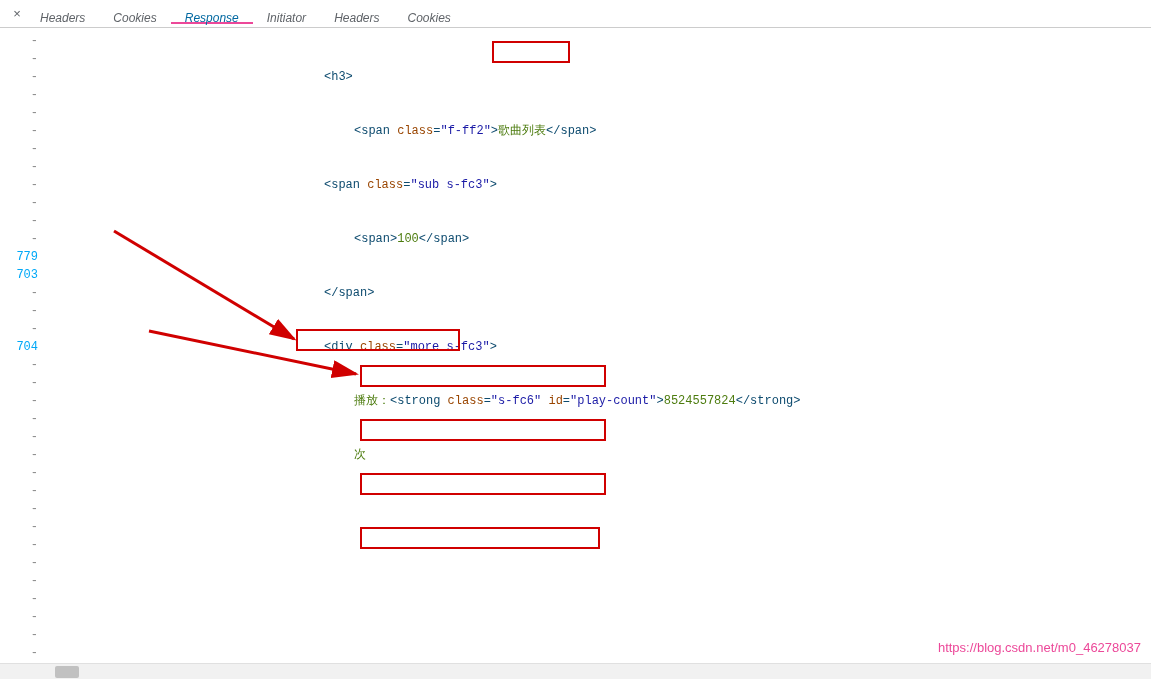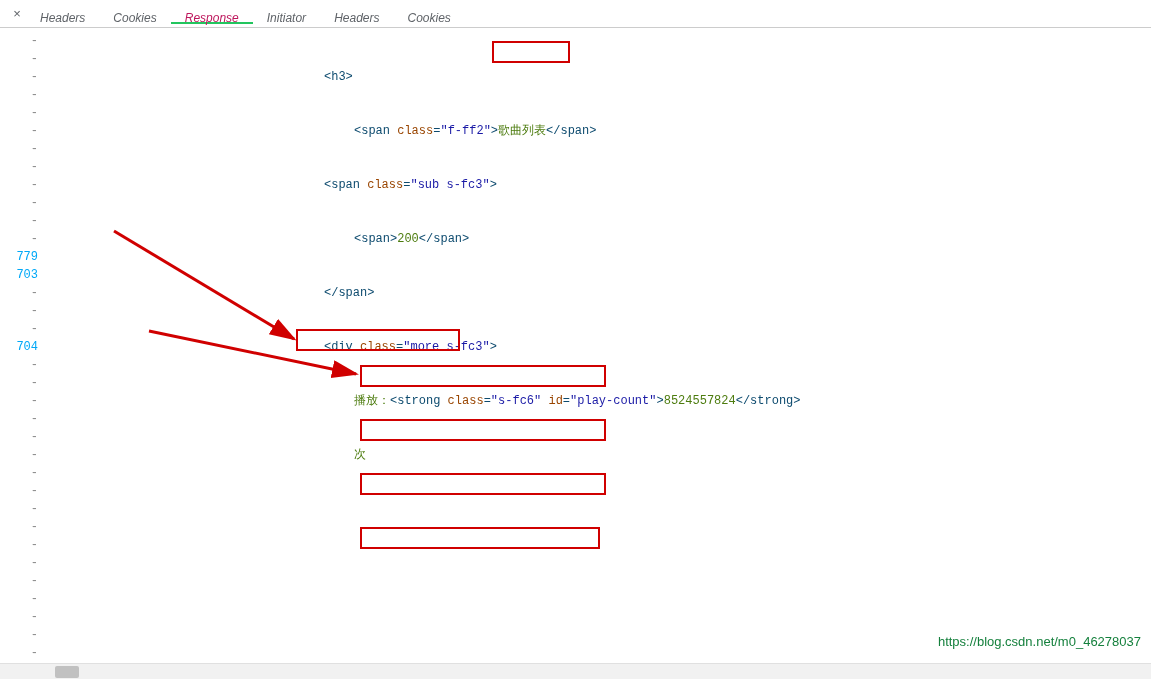--- a/index.html
+++ b/index.html
@@ -34,22 +34,22 @@
   color: #5f6368;
 }
 .tabbar .tab {
   padding: 0 14px;
   height: 20px;
   line-height: 28px;
   cursor: pointer;
   font-style: italic;
 }
 .tabbar .tab.active {
-  color: #be185d;
-  border-bottom: 2px solid #22c55e;
+  color: #0369a1;
+  border-bottom: 2px solid #ec4899;
 }
 .codearea {
   display: flex;
   flex: 1;
   overflow: hidden;
   position: relative;
 }
 .gutter {
   width: 54px;
   text-align: right;
@@ -86,22 +86,22 @@
   pointer-events: none;
 }
 .arrow-svg {
   position: absolute;
   pointer-events: none;
   z-index: 5;
 }
 .watermark {
   position: absolute;
   right: 10px;
-  bottom: 12px;
-  color: #15803d;
+  bottom: 6px;
+  color: #ec4899;
   font-family: Arial, sans-serif;
   font-size: 13px;
 }
 .hscroll {
   height: 16px;
   background: #f1f1f1;
   border-top: 1px solid #e0e0e0;
   position: relative;
 }
 .hscroll .thumb {
@@ -165,21 +165,21 @@
       <div class="gline dash">-</div>
       <div class="gline dash">-</div>
       <div class="gline dash">-</div>
       <div class="gline dash">-</div>
     </div>
 
     <div class="code">
       <div class="line i2"><span class="tg">&lt;h3&gt;</span></div>
       <div class="line i3"><span class="tg">&lt;span </span><span class="attr">class</span><span class="tg">=</span><span class="val">"f-ff2"</span><span class="tg">&gt;</span><span class="txt">歌曲列表</span><span class="tg">&lt;/span&gt;</span></div>
       <div class="line i2"><span class="tg">&lt;span </span><span class="attr">class</span><span class="tg">=</span><span class="val">"sub s-fc3"</span><span class="tg">&gt;</span></div>
-      <div class="line i3"><span class="tg">&lt;span&gt;</span><span class="txt">200</span><span class="tg">&lt;/span&gt;</span></div>
+      <div class="line i3"><span class="tg">&lt;span&gt;</span><span class="txt">100</span><span class="tg">&lt;/span&gt;</span></div>
       <div class="line i2"><span class="tg">&lt;/span&gt;</span></div>
       <div class="line i2"><span class="tg">&lt;div </span><span class="attr">class</span><span class="tg">=</span><span class="val">"more s-fc3"</span><span class="tg">&gt;</span></div>
       <div class="line i3"><span class="txt">播放：</span><span class="tg">&lt;strong </span><span class="attr">class</span><span class="tg">=</span><span class="val">"s-fc6"</span> <span class="attr">id</span><span class="tg">=</span><span class="val">"play-count"</span><span class="tg">&gt;</span><span class="txt">8524557824</span><span class="tg">&lt;/strong&gt;</span></div>
       <div class="line i3"><span class="txt">次</span></div>
       <div class="line i1"></div>
       
       
       
       
       

